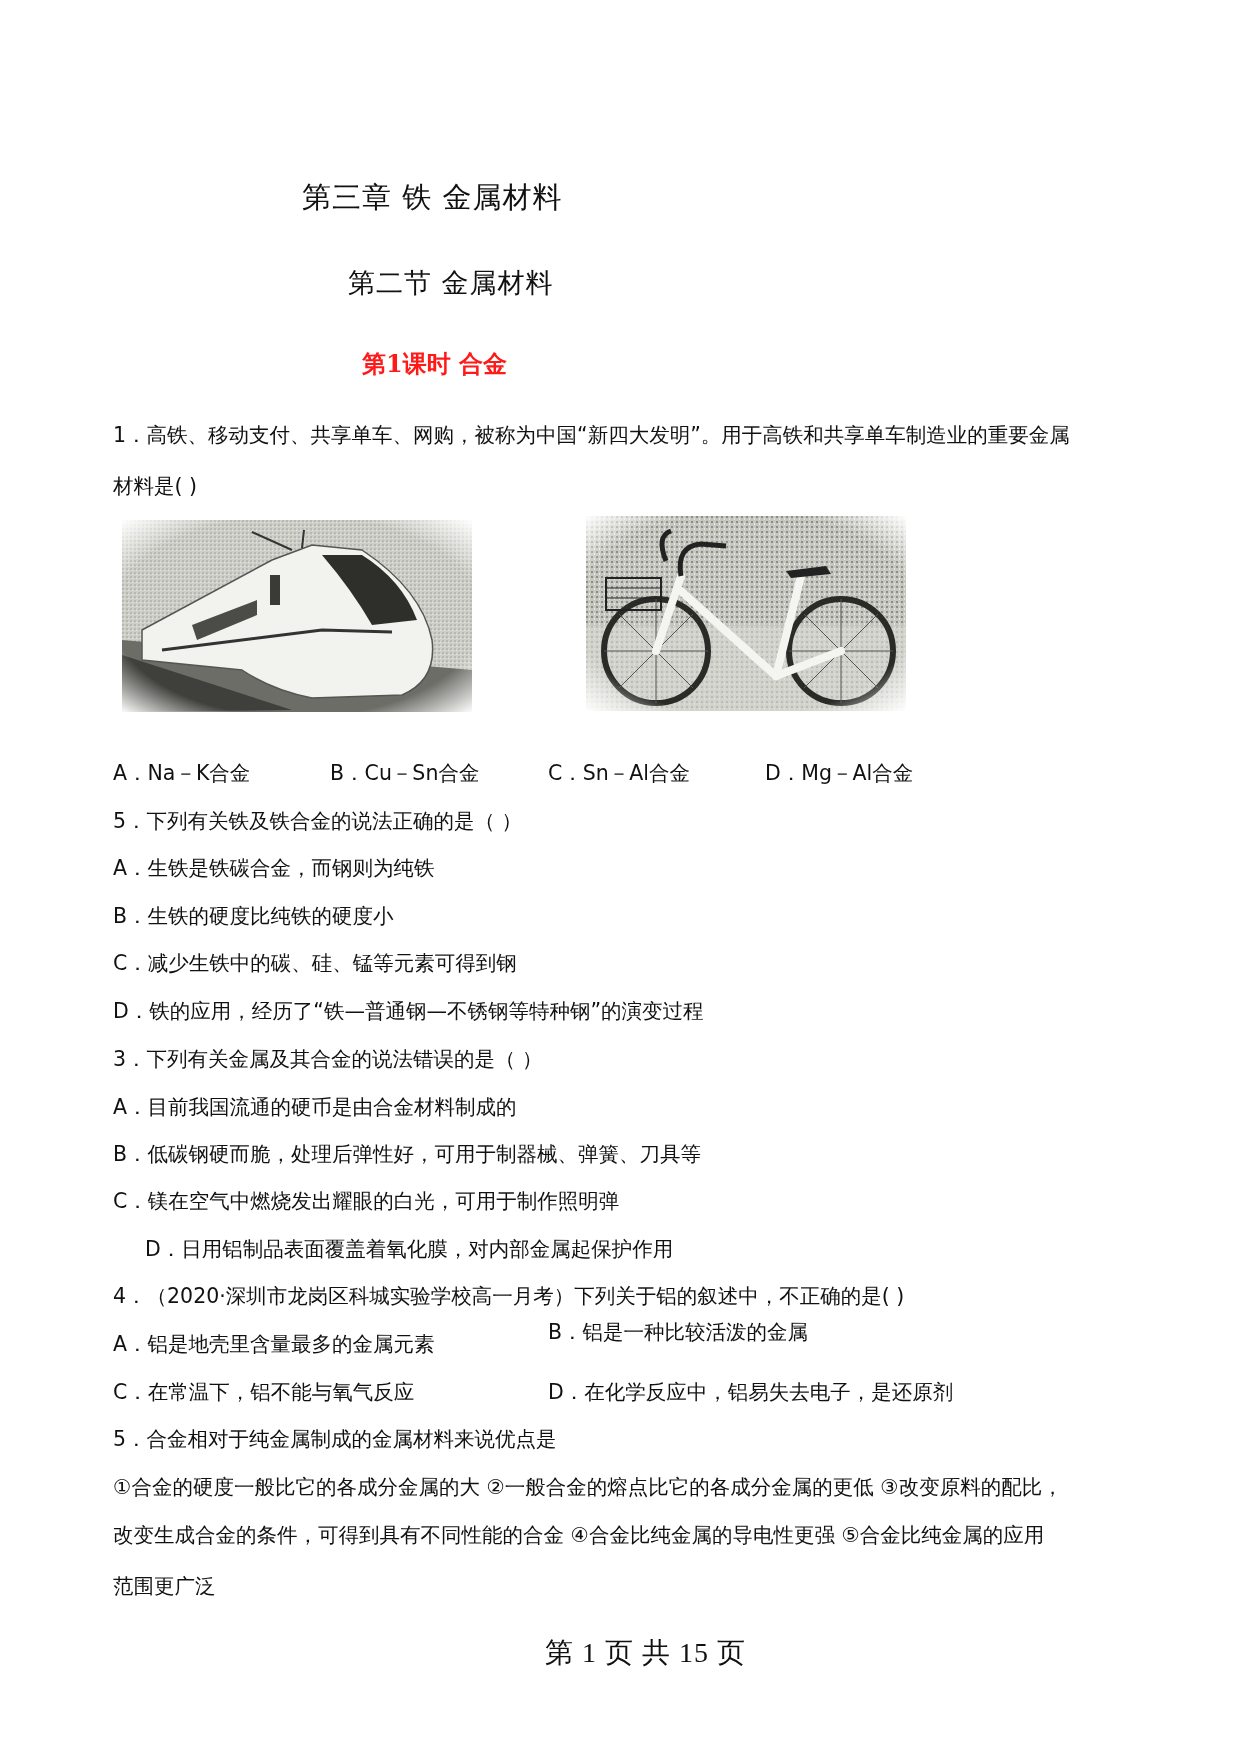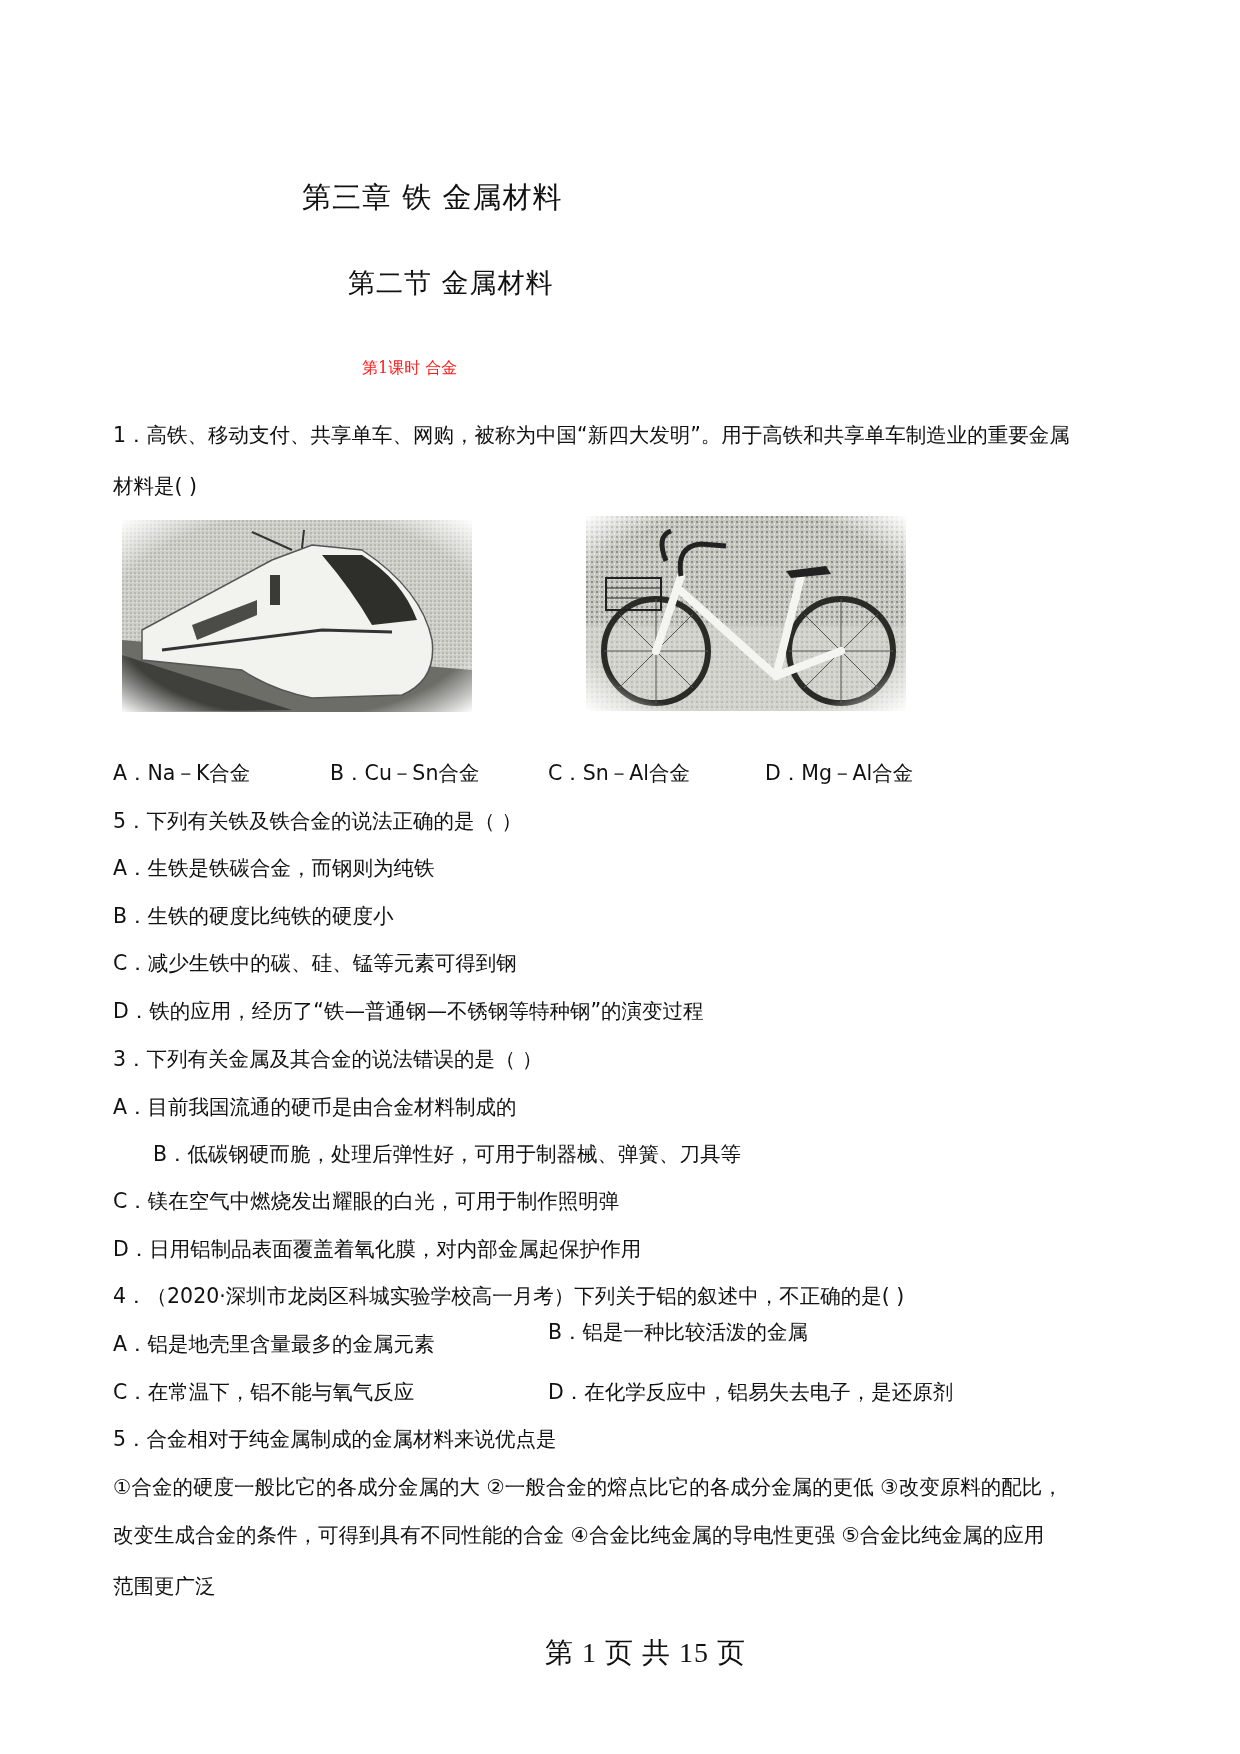--- a/index.html
+++ b/index.html
@@ -1,21 +1,21 @@
 <!DOCTYPE html>
 <html><head>
 <meta charset="utf-8">
 <style>
   html, body { margin: 0; padding: 0; background: #ffffff; }
   body { width: 1240px; height: 1754px; position: relative; overflow: hidden;
          font-family: "DejaVu Sans", "Liberation Sans", sans-serif; color: #111; }
   .abs { position: absolute; white-space: nowrap; }
   .h1 { font-size: 29px; left: 302px; top: 178px; letter-spacing: 1px; text-align: right; }
   .h2 { font-size: 27px; left: 348px; top: 265px; letter-spacing: 1px; }
-  .h3 { font-size: 16px; left: 362px; top: 358px; color: #ff1a1a; font-weight: normal;
+  .h3 { font-size: 24px; left: 362px; top: 348px; color: #ff1a1a; font-weight: bold;
         font-family: "DejaVu Serif", "Liberation Serif", serif; }
   .line { font-size: 20.5px; left: 113px; height: 48px; line-height: 48px; }
   .opt { position: absolute; font-size: 20.5px; height: 48px; line-height: 48px; white-space: nowrap; }
   .pic { position: absolute; overflow: hidden; }
   .footer { font-size: 28px; left: 545px; top: 1634px; font-family: "Liberation Serif", "DejaVu Serif", serif; letter-spacing: 1px; }
 </style>
 </head>
 <body>
 
 <div class="abs h1">第三章  铁  金属材料</div>
@@ -111,23 +111,23 @@
 <div class="opt" style="left:765px; top:749px;">D．Mg－Al合金</div>
 
 <div class="abs line" style="top:797px;">5．下列有关铁及铁合金的说法正确的是（    ）</div>
 <div class="abs line" style="top:844px;">A．生铁是铁碳合金，而钢则为纯铁</div>
 <div class="abs line" style="top:892px;">B．生铁的硬度比纯铁的硬度小</div>
 <div class="abs line" style="top:939px;">C．减少生铁中的碳、硅、锰等元素可得到钢</div>
 <div class="abs line" style="top:987px;">D．铁的应用，经历了“铁—普通钢—不锈钢等特种钢”的演变过程</div>
 
 <div class="abs line" style="top:1035px;text-align:center;">3．下列有关金属及其合金的说法错误的是（    ）</div>
 <div class="abs line" style="top:1083px;">A．目前我国流通的硬币是由合金材料制成的</div>
-<div class="abs line" style="top:1130px;margin-left:40px;">B．低碳钢硬而脆，处理后弹性好，可用于制器械、弹簧、刀具等</div>
+<div class="abs line" style="top:1130px;">B．低碳钢硬而脆，处理后弹性好，可用于制器械、弹簧、刀具等</div>
 <div class="abs line" style="top:1177px;">C．镁在空气中燃烧发出耀眼的白光，可用于制作照明弹</div>
-<div class="abs line" style="top:1225px;">D．日用铝制品表面覆盖着氧化膜，对内部金属起保护作用</div>
+<div class="abs line" style="top:1225px;margin-left:32px;">D．日用铝制品表面覆盖着氧化膜，对内部金属起保护作用</div>
 
 <div class="abs line" style="top:1272px;">4．（2020·深圳市龙岗区科城实验学校高一月考）下列关于铝的叙述中，不正确的是(   )</div>
 <div class="opt" style="left:113px; top:1320px;">A．铝是地壳里含量最多的金属元素</div>
 <div class="opt" style="left:548px; top:1308px;">B．铝是一种比较活泼的金属</div>
 <div class="opt" style="left:113px; top:1368px;">C．在常温下，铝不能与氧气反应</div>
 <div class="opt" style="left:548px; top:1368px;">D．在化学反应中，铝易失去电子，是还原剂</div>
 
 <div class="abs line" style="top:1415px;">5．合金相对于纯金属制成的金属材料来说优点是</div>
 <div class="abs line" style="top:1463px;">①合金的硬度一般比它的各成分金属的大  ②一般合金的熔点比它的各成分金属的更低  ③改变原料的配比，</div>
 <div class="abs line" style="top:1511px;">改变生成合金的条件，可得到具有不同性能的合金  ④合金比纯金属的导电性更强  ⑤合金比纯金属的应用</div>

